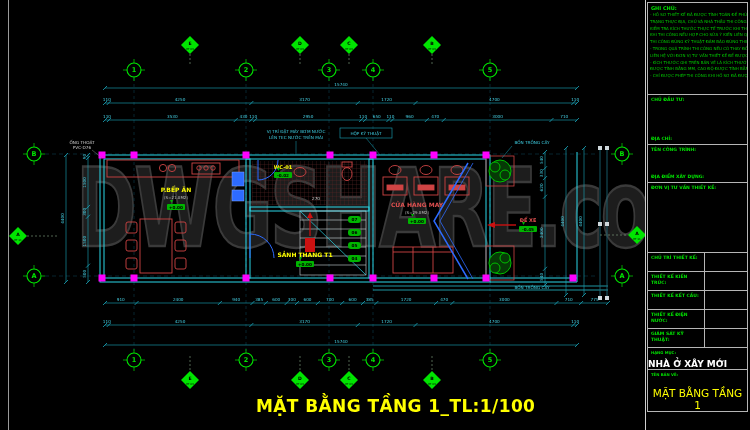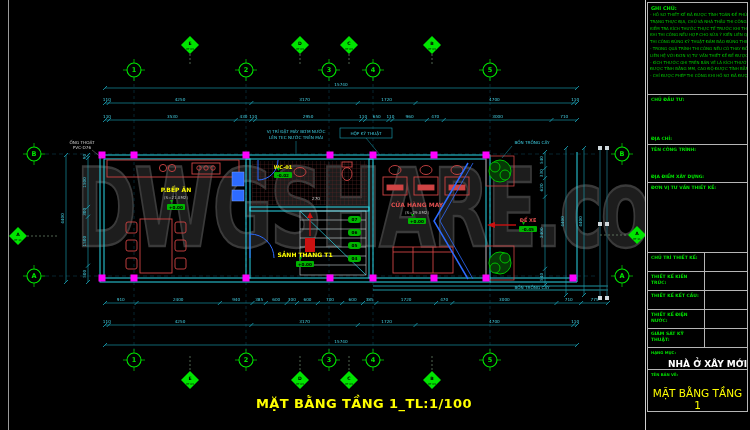--- a/index.html
+++ b/index.html
@@ -5,36 +5,36 @@
   html,body{margin:0;padding:0;background:#000;}
   #stage{position:relative;width:750px;height:430px;background:#000;overflow:hidden;
          font-family:"DejaVu Sans",sans-serif;}
   #frame-left{position:absolute;left:8px;top:0;width:1px;height:430px;background:#9a9a9a;}
   #watermark{position:absolute;left:76px;top:146px;font-size:108px;font-weight:700;
              letter-spacing:-4px;white-space:nowrap;color:#1d1d1d;
              -webkit-text-stroke:2.5px #3a3a3a;transform:scaleX(.68);transform-origin:left top;
              z-index:1;user-select:none;}
   #plan-svg{position:absolute;left:0;top:0;z-index:2;}
   #main-title{position:absolute;left:256px;top:396px;z-index:3;color:#ffff00;
-              font-size:13px;font-weight:700;letter-spacing:.4px;white-space:nowrap;}
+              font-size:17px;font-weight:700;letter-spacing:.4px;white-space:nowrap;}
   
   #titleblock{position:absolute;left:645px;top:0;width:104px;height:430px;z-index:3;
               border-left:1px solid #cfcfcf;background:#000;box-sizing:border-box;}
   .tb-box{box-sizing:border-box;border:1px solid #b5b5b5;border-top:none;margin:0 1px;
           position:relative;overflow:hidden;}
   .tb-box:first-child{border-top:1px solid #b5b5b5;margin-top:2px;}
   .tb-label{color:#00e000;font-size:4.5px;font-weight:700;padding:2px 3px 0 3px;line-height:6px;}
   .tb-label.bottom{position:absolute;bottom:2px;left:0;}
   #notes-list{margin:1px 2px;padding:0;list-style:none;}
   #notes-list li{color:#00cc00;font-size:4px;line-height:6.8px;white-space:nowrap;}
   .tb-row{box-sizing:border-box;height:19px;border:1px solid #b5b5b5;border-top:none;
           margin:0 1px;display:flex;}
   .tb-row .cell-l{width:58%;border-right:1px solid #b5b5b5;box-sizing:border-box;}
   .tb-row .cell-r{flex:1;}
-  .tb-value-white{color:#fff;font-size:9px;font-weight:700;text-align:right;margin-top:3px;}
+  .tb-value-white{color:#fff;font-size:9px;font-weight:700;text-align:left;margin-top:3px;}
   .tb-value-yellow{color:#ffff00;font-size:10.5px;font-weight:400;text-align:center;margin-top:9px;}
 </style>
 </head>
 <body>
 
 <div id="stage">
   <div id="frame-left"></div>
   <div id="watermark">DWGSHARE.com</div>
 
   <svg id="plan-svg" width="645" height="430" viewBox="0 0 645 430">

